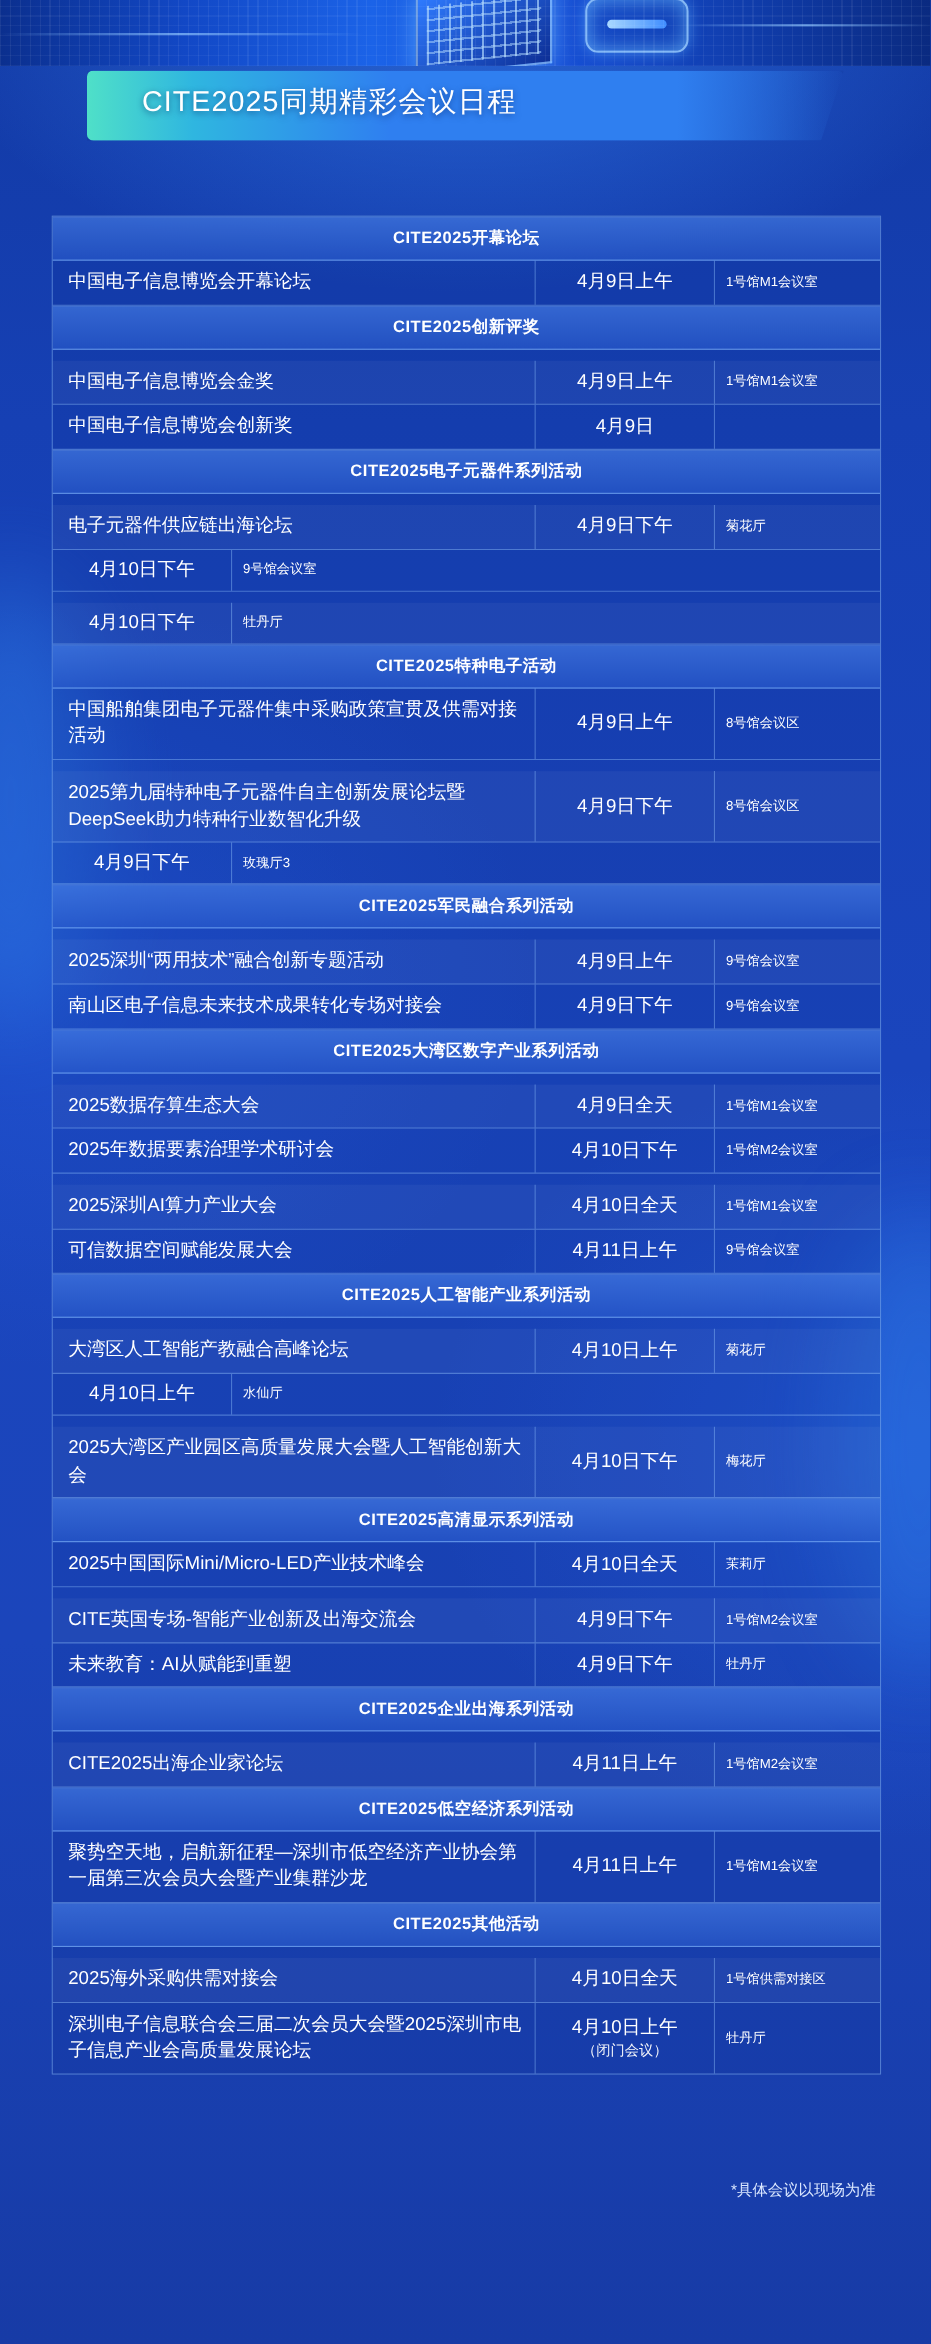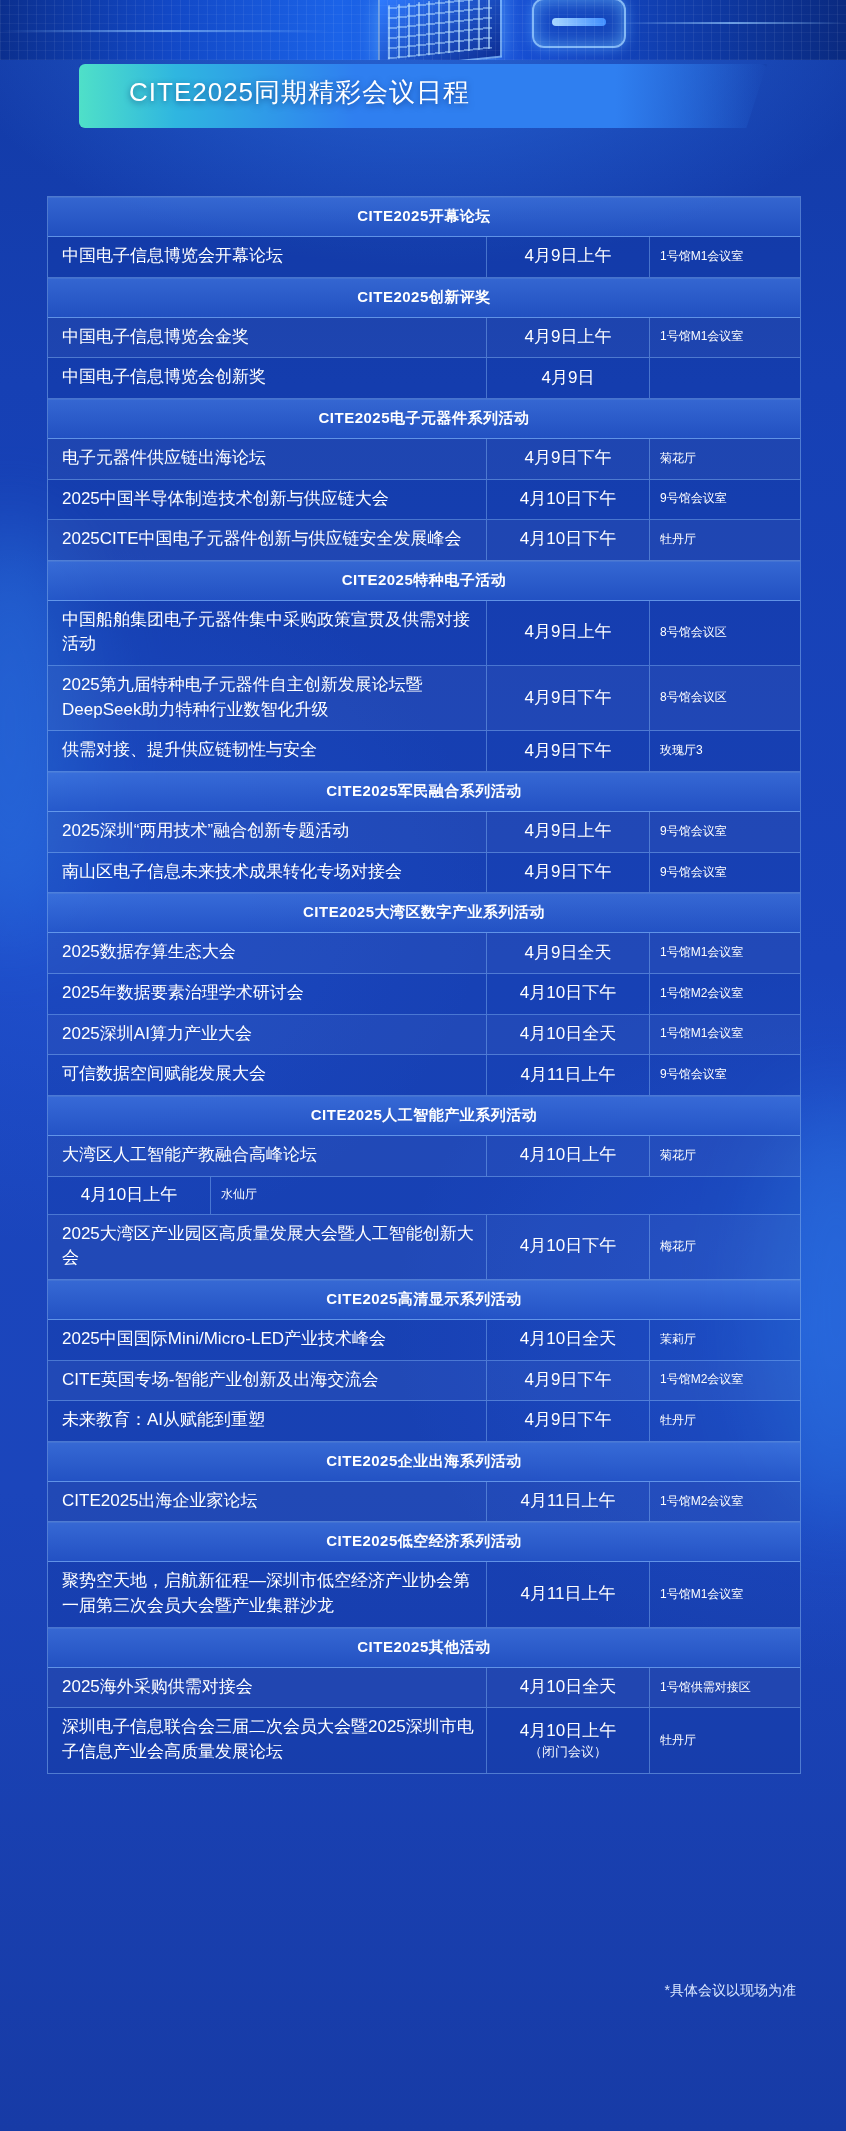--- a/index.html
+++ b/index.html
@@ -91,21 +91,21 @@
     background:linear-gradient(180deg,rgba(72,128,232,.62),rgba(42,92,206,.62));
     border-bottom:1px solid rgba(150,200,255,.45);
     border-top:1px solid rgba(150,200,255,.28);
     letter-spacing:.5px;
   }
   .row{
     display:flex;align-items:stretch;
     border-bottom:1px solid rgba(150,200,255,.40);
   }
   .row:last-child{border-bottom:none;}
-  .row.alt{background:rgba(255,255,255,0.045);}
+  .row.alt{background:rgba(255,255,255,0.045);margin-top:10px;}
   .c-name{
     flex:1 1 auto;
     padding:7px 12px 8px 14px;
     font-size:17px;color:#ffffff;line-height:1.45;
     border-right:1px solid rgba(150,200,255,.40);
     display:flex;align-items:center;
     min-height:22px;
   }
   .c-date{
     width:150px;flex:0 0 150px;
@@ -178,28 +178,26 @@
       </div>
       <div class="section-head">CITE2025电子元器件系列活动</div>
       <div class="row alt">
         <div class="c-name">电子元器件供应链出海论坛</div>
         <div class="c-date">
           <span>4月9日下午</span>
         </div>
         <div class="c-room">菊花厅</div>
       </div>
       <div class="row">
-        <div class="c-name">2025中国半导体制造技术创新与供应链大会</div>
         <div class="c-date">
           <span>4月10日下午</span>
         </div>
         <div class="c-room">9号馆会议室</div>
       </div>
       <div class="row alt">
-        <div class="c-name">2025CITE中国电子元器件创新与供应链安全发展峰会</div>
         <div class="c-date">
           <span>4月10日下午</span>
         </div>
         <div class="c-room">牡丹厅</div>
       </div>
       <div class="section-head">CITE2025特种电子活动</div>
       <div class="row">
         <div class="c-name">中国船舶集团电子元器件集中采购政策宣贯及供需对接活动</div>
         <div class="c-date">
           <span>4月9日上午</span>
@@ -207,21 +205,20 @@
         <div class="c-room">8号馆会议区</div>
       </div>
       <div class="row alt">
         <div class="c-name">2025第九届特种电子元器件自主创新发展论坛暨DeepSeek助力特种行业数智化升级</div>
         <div class="c-date">
           <span>4月9日下午</span>
         </div>
         <div class="c-room">8号馆会议区</div>
       </div>
       <div class="row">
-        <div class="c-name">供需对接、提升供应链韧性与安全</div>
         <div class="c-date">
           <span>4月9日下午</span>
         </div>
         <div class="c-room">玫瑰厅3</div>
       </div>
       <div class="section-head">CITE2025军民融合系列活动</div>
       <div class="row alt">
         <div class="c-name">2025深圳“两用技术”融合创新专题活动</div>
         <div class="c-date">
           <span>4月9日上午</span>

